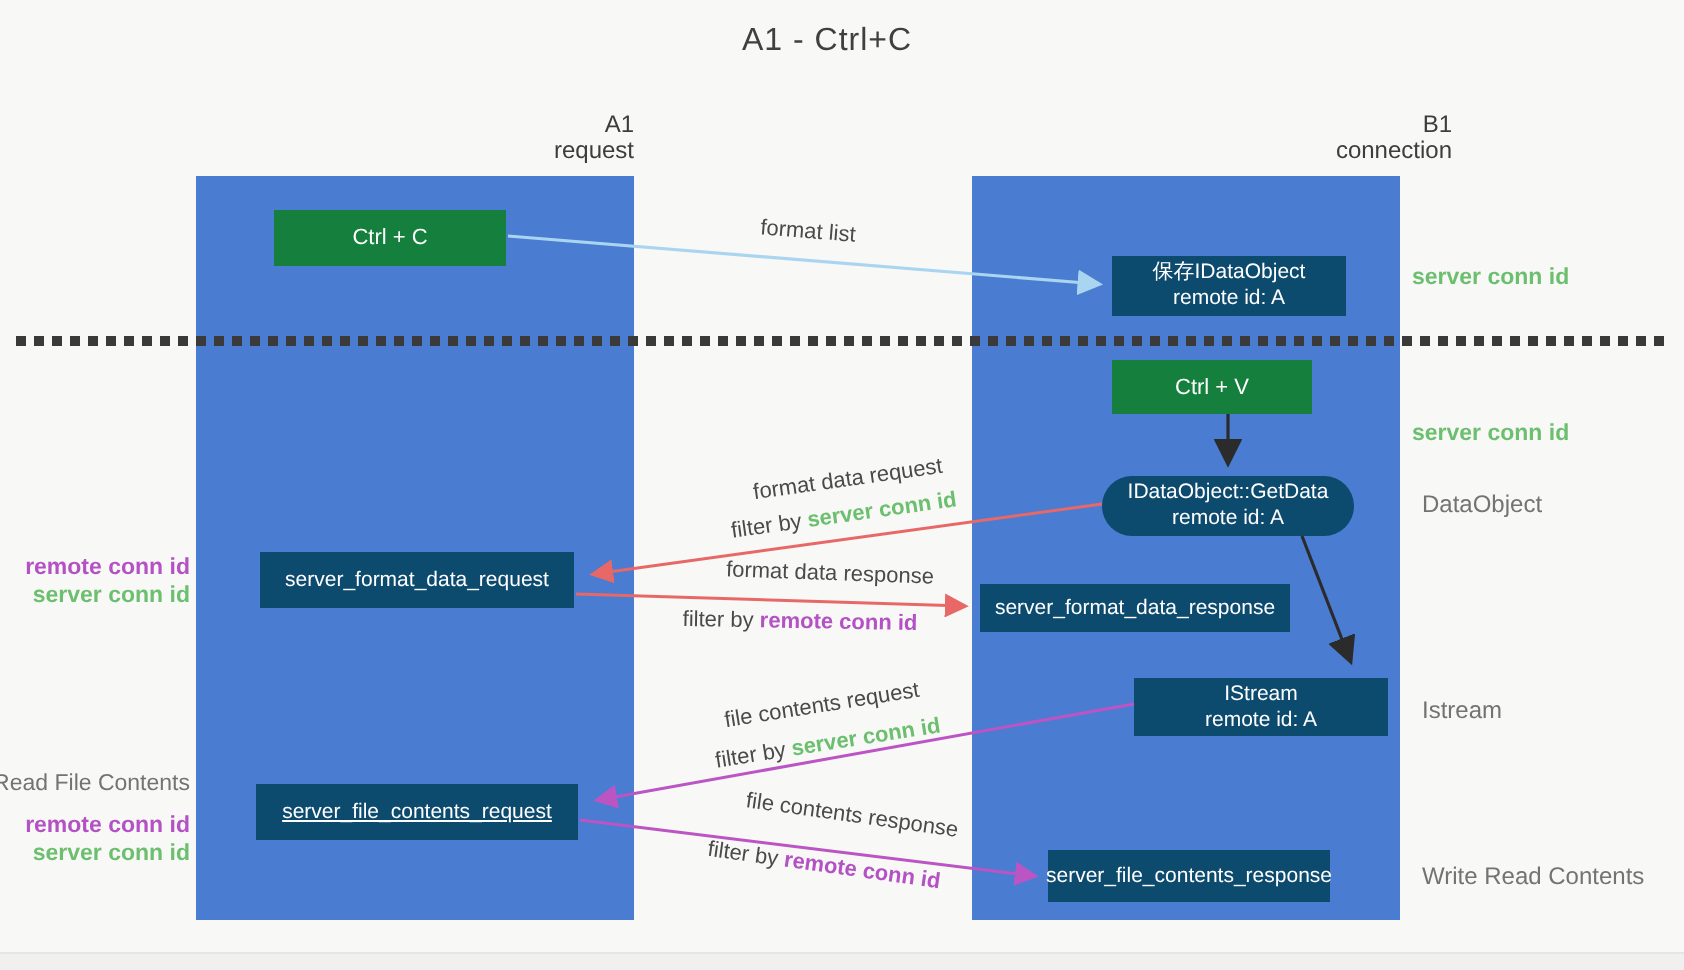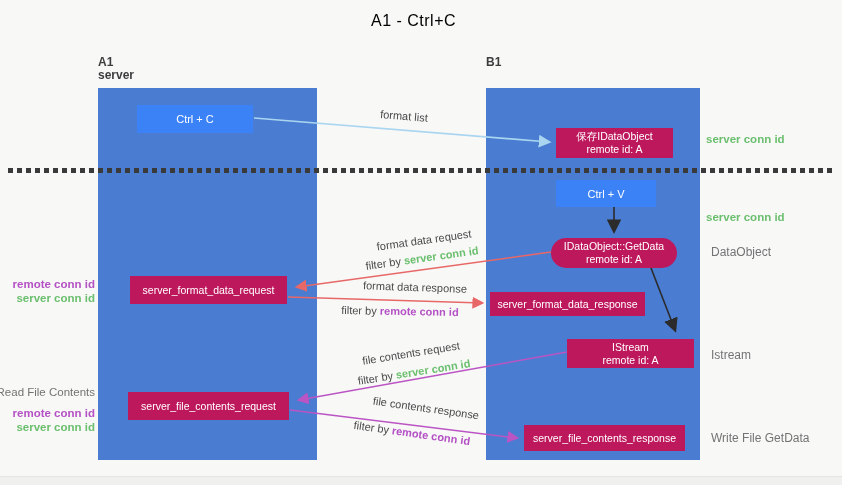--- a/index.html
+++ b/index.html
@@ -1,24 +1,24 @@
 <!DOCTYPE html>
 <html><head>
 <meta charset="utf-8">
 <style>
   html,body{margin:0;padding:0;background:#f8f8f7;}
   .stage{position:relative;width:842px;height:485px;overflow:hidden;
          font-family:"Liberation Sans","DejaVu Sans",sans-serif;background:#f8f8f7;}
-  .title{position:absolute;left:371px;top:10px;font-size:16px;line-height:21px;color:#000000;letter-spacing:.5px;}
-  .lane-head{position:absolute;top:56px;text-align:left;font-size:12px;line-height:13px;color:#3d3d3d;font-weight:bold;}
+  .title{position:absolute;left:371px;top:10px;font-size:16px;line-height:21px;color:#404040;letter-spacing:.5px;}
+  .lane-head{position:absolute;top:56px;text-align:right;font-size:12px;line-height:13px;color:#3d3d3d;}
   .lane{position:absolute;top:88px;height:372px;background:#4a7cd2;z-index:1;}
   .node{position:absolute;z-index:3;display:flex;flex-direction:column;align-items:center;justify-content:center;
         color:#fff;text-align:center;}
-  .node.orange{background:#be185d;}
-  .node.green{background:#3b82f6;}
+  .node.orange{background:#0c4a6e;}
+  .node.green{background:#15803d;}
   .node .l1,.node .l2{font-size:10.5px;line-height:13px;}
   .node .single{font-size:11px;}
   .arrows{position:absolute;left:0;top:0;z-index:4;pointer-events:none;}
   .divider{position:absolute;left:8px;top:168px;width:828px;height:5px;z-index:5;
            background:repeating-linear-gradient(90deg,#3a3a3a 0 5px,transparent 5px 9px);}
   .alabel{position:absolute;z-index:6;font-size:11px;color:#4a4a4a;text-align:center;white-space:nowrap;}
   .side{position:absolute;z-index:6;font-size:11.5px;color:#737373;white-space:nowrap;}
   .side.right-anchor{right:747px;text-align:right;}
   .green-t{color:#6bbf6e;font-weight:bold;}
   .magenta-t{color:#b451c4;font-weight:bold;}
@@ -30,24 +30,25 @@
 <div class="stage">
 
   <div class="bottom-strip"></div>
 
   <div class="title">
     <div>A1 - Ctrl+C</div>
   </div>
 
   <div class="lane-head" style="left:98px;width:219px;">
     <div>A1</div>
-    <div>server</div>
+    <div>request</div>
   </div>
-  <div class="lane-head" style="left:486px;width:214px;">
+  <div class="lane-head" style="left:512px;width:214px;">
     <div>B1</div>
+    <div>connection</div>
   </div>
 
   <div class="lane" style="left:98px;width:219px;"></div>
   <div class="lane" style="left:486px;width:214px;"></div>
 
   <div class="node green" style="left:137px;top:105px;width:116px;height:28px;">
     <span class="single">Ctrl + C</span>
   </div>
 
   <div class="node orange" style="left:556px;top:128px;width:117px;height:30px;">
@@ -71,24 +72,24 @@
   <div class="node orange" style="left:130px;top:276px;width:157px;height:28px;">
     <span class="single" style="font-size:10.5px;">server_format_data_request</span>
   </div>
 
   <div class="node orange" style="left:567px;top:339px;width:127px;height:29px;">
     <span class="l1">IStream</span>
     <span class="l2">remote id: A</span>
   </div>
 
   <div class="node orange" style="left:128px;top:392px;width:161px;height:28px;">
-    <span class="single" style="font-size:10.5px;">server_file_contents_request</span>
+    <span class="single" style="font-size:10.5px;text-decoration:underline;">server_file_contents_request</span>
   </div>
 
-  <div class="node orange" style="left:524px;top:425px;width:161px;height:26px;">
+  <div class="node orange" style="left:524px;top:425px;width:141px;height:26px;">
     <span class="single" style="font-size:10.5px;">server_file_contents_response</span>
   </div>
 
   <svg class="arrows" width="842" height="485" viewBox="0 0 842 485">
     <defs>
       <marker id="m-blue" viewBox="0 0 10 10" refX="8" refY="5" markerWidth="8" markerHeight="8" orient="auto-start-reverse">
         <path d="M0,0 L10,5 L0,10 z" fill="#a9d5f0"></path>
       </marker>
       <marker id="m-black" viewBox="0 0 10 10" refX="8" refY="5" markerWidth="9" markerHeight="9" orient="auto-start-reverse">
         <path d="M0,0 L10,5 L0,10 z" fill="#2b2b2b"></path>
@@ -134,21 +135,21 @@
   <div class="alabel" style="left:366px;top:402px;width:120px;transform:rotate(8deg);">file contents response</div>
   <div class="alabel" style="left:342px;top:427px;width:140px;transform:rotate(8deg);">
     <span>filter by</span>
     <span class="magenta-t">remote conn id</span>
   </div>
 
   <div class="side green-t" style="left:706px;top:133px;">server conn id</div>
   <div class="side green-t" style="left:706px;top:211px;">server conn id</div>
   <div class="side" style="left:711px;top:245px;font-size:12px;">DataObject</div>
   <div class="side" style="left:711px;top:348px;font-size:12px;">Istream</div>
-  <div class="side" style="left:711px;top:431px;font-size:12px;">Write File GetData</div>
+  <div class="side" style="left:711px;top:431px;font-size:12px;">Write Read Contents</div>
 
   <div class="side right-anchor magenta-t" style="top:278px;">remote conn id</div>
   <div class="side right-anchor green-t" style="top:292px;">server conn id</div>
   <div class="side right-anchor" style="top:386px;">Read File Contents</div>
   <div class="side right-anchor magenta-t" style="top:407px;">remote conn id</div>
   <div class="side right-anchor green-t" style="top:421px;">server conn id</div>
 
 </div>
 
 </body></html>

